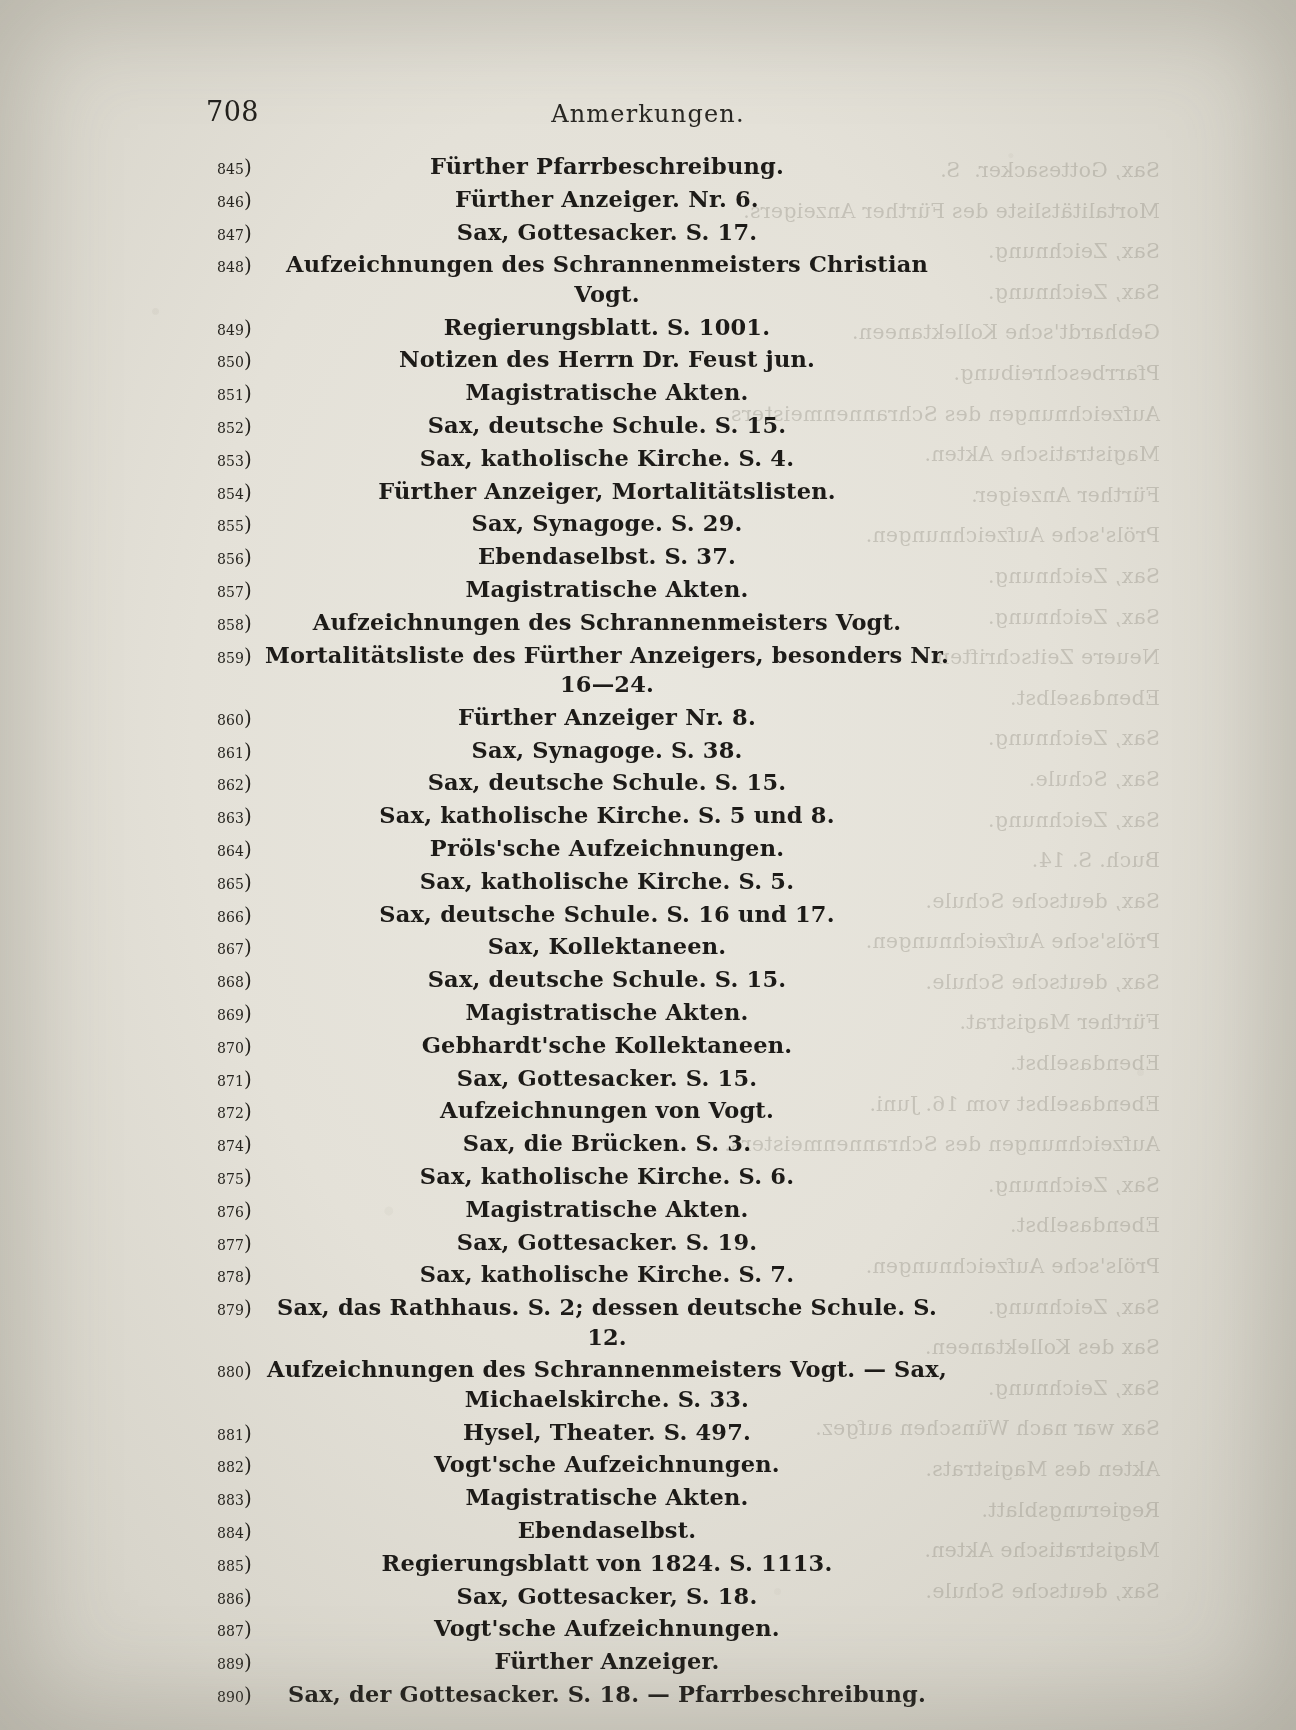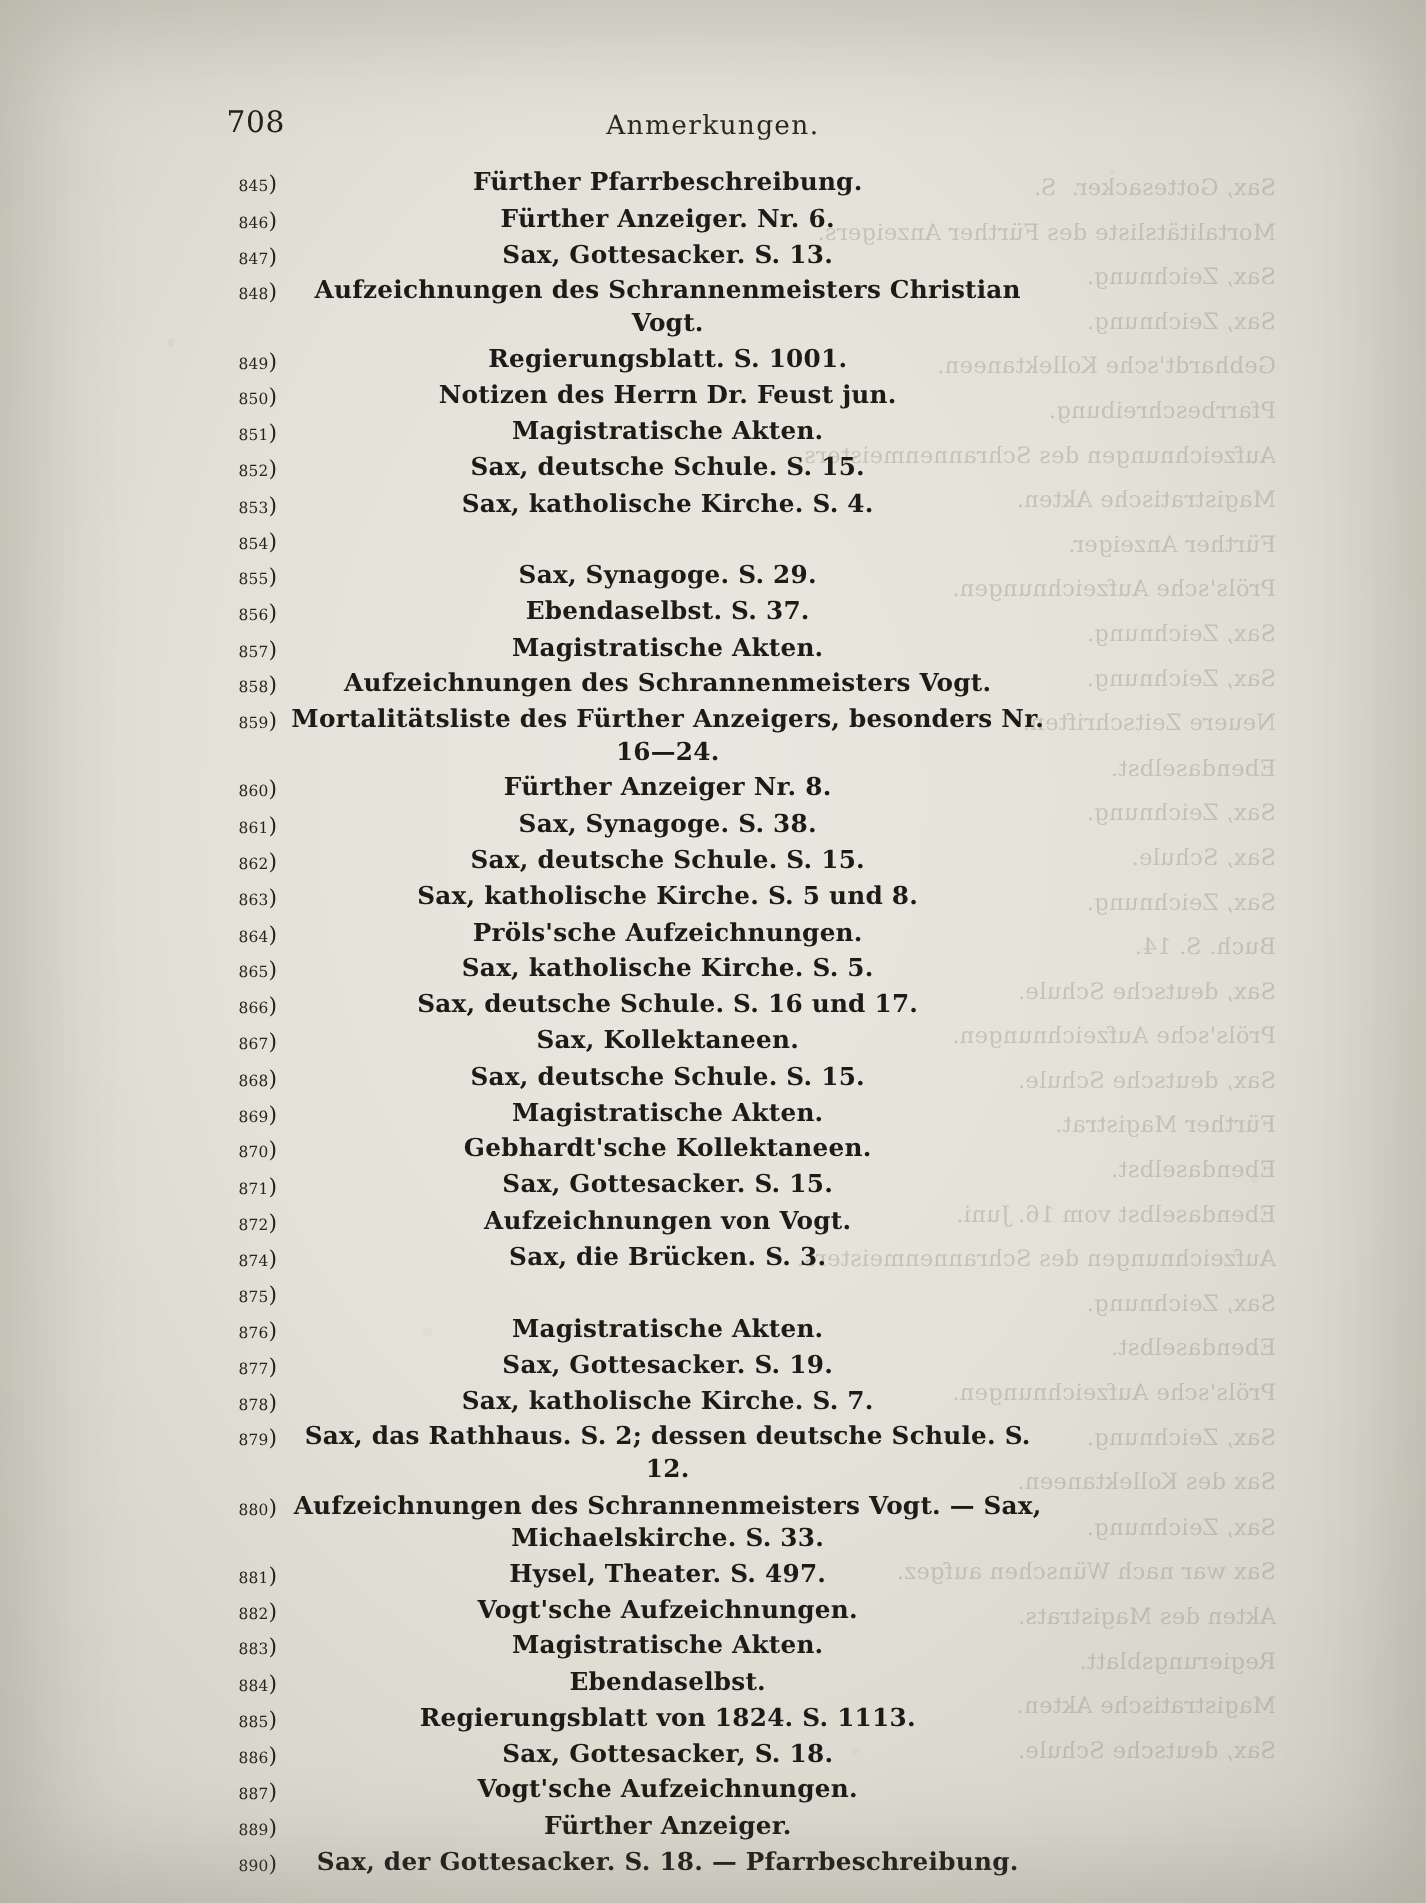--- a/index.html
+++ b/index.html
@@ -187,21 +187,21 @@
         <div class="note">
           <span class="num">845<span class="paren">)</span></span>
           <span class="txt fr">Fürther Pfarrbeschreibung.</span>
         </div>
         <div class="note">
           <span class="num">846<span class="paren">)</span></span>
           <span class="txt fr">Fürther Anzeiger.   Nr. 6.</span>
         </div>
         <div class="note">
           <span class="num">847<span class="paren">)</span></span>
-          <span class="txt fr">Sax, Gottesacker.   S. 13.</span>
+          <span class="txt fr">Sax, Gottesacker.   S. 17.</span>
         </div>
         <div class="note">
           <span class="num">848<span class="paren">)</span></span>
           <span class="txt fr">Aufzeichnungen des Schrannenmeisters Christian Vogt.</span>
         </div>
         <div class="note">
           <span class="num">849<span class="paren">)</span></span>
           <span class="txt fr">Regierungsblatt.   S. 1001.</span>
         </div>
         <div class="note">
@@ -215,20 +215,21 @@
         <div class="note">
           <span class="num">852<span class="paren">)</span></span>
           <span class="txt fr">Sax, deutsche Schule.   S. 15.</span>
         </div>
         <div class="note">
           <span class="num">853<span class="paren">)</span></span>
           <span class="txt fr">Sax, katholische Kirche.   S. 4.</span>
         </div>
         <div class="note">
           <span class="num">854<span class="paren">)</span></span>
+          <span class="txt fr">Fürther Anzeiger, Mortalitätslisten.</span>
         </div>
         <div class="note">
           <span class="num">855<span class="paren">)</span></span>
           <span class="txt fr">Sax, Synagoge.   S. 29.</span>
         </div>
         <div class="note">
           <span class="num">856<span class="paren">)</span></span>
           <span class="txt fr">Ebendaselbst.   S. 37.</span>
         </div>
         <div class="note">
@@ -294,20 +295,21 @@
         <div class="note">
           <span class="num">872<span class="paren">)</span></span>
           <span class="txt fr">Aufzeichnungen von Vogt.</span>
         </div>
         <div class="note">
           <span class="num">874<span class="paren">)</span></span>
           <span class="txt fr">Sax, die Brücken.   S. 3.</span>
         </div>
         <div class="note">
           <span class="num">875<span class="paren">)</span></span>
+          <span class="txt fr">Sax, katholische Kirche.   S. 6.</span>
         </div>
         <div class="note">
           <span class="num">876<span class="paren">)</span></span>
           <span class="txt fr">Magistratische Akten.</span>
         </div>
         <div class="note">
           <span class="num">877<span class="paren">)</span></span>
           <span class="txt fr">Sax, Gottesacker.   S. 19.</span>
         </div>
         <div class="note">

